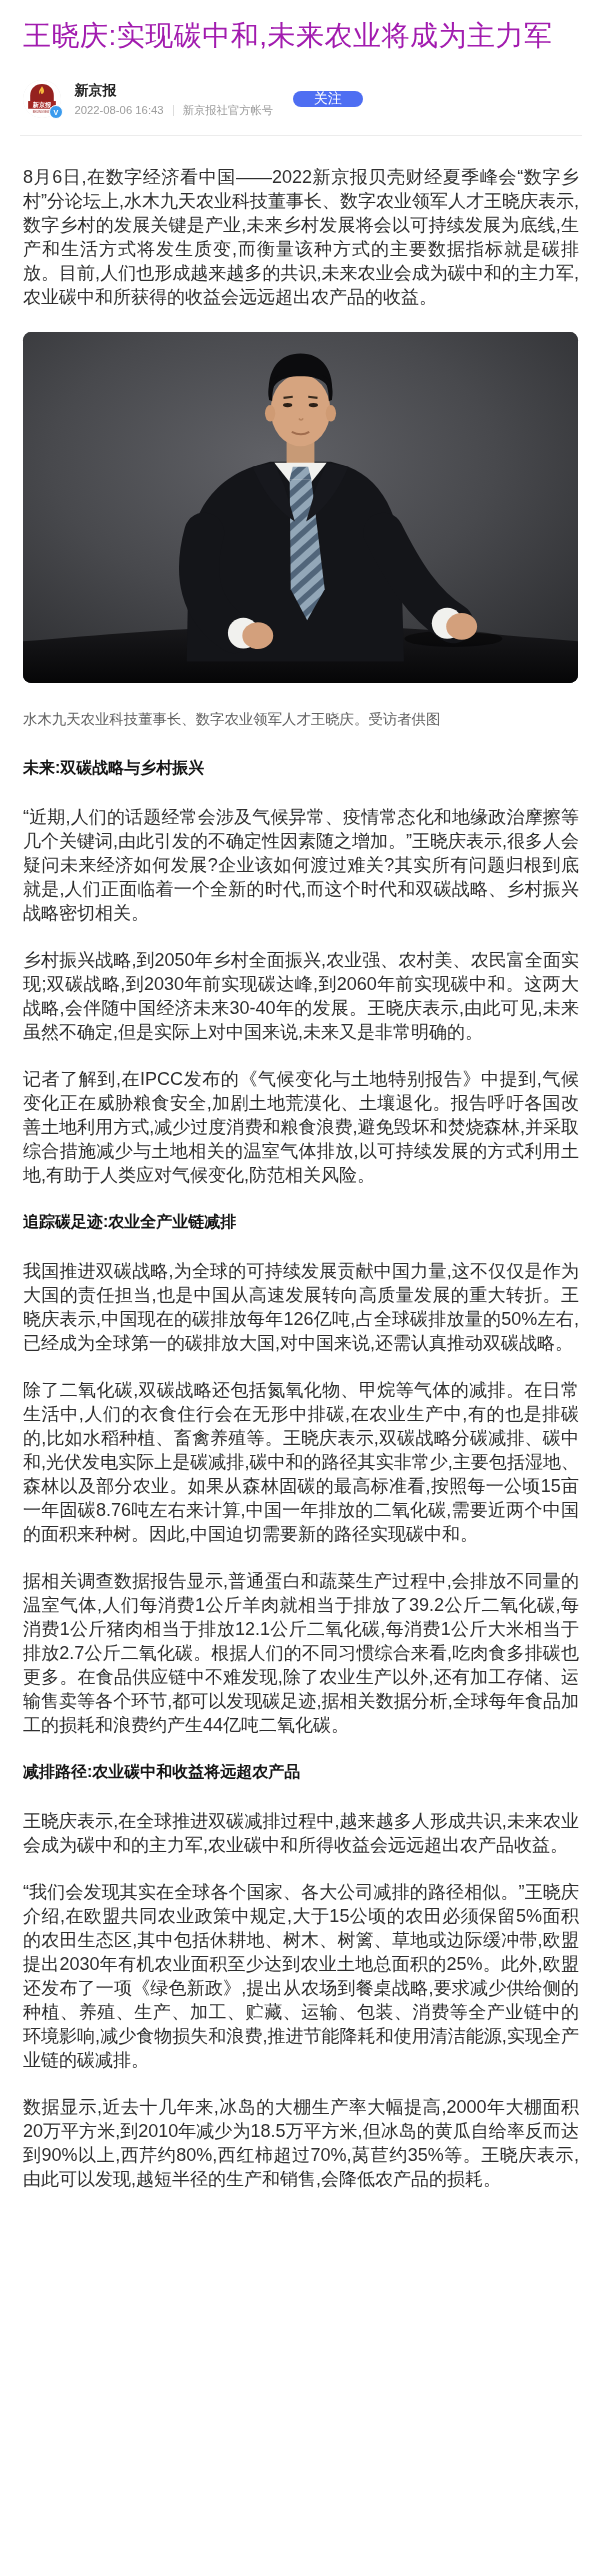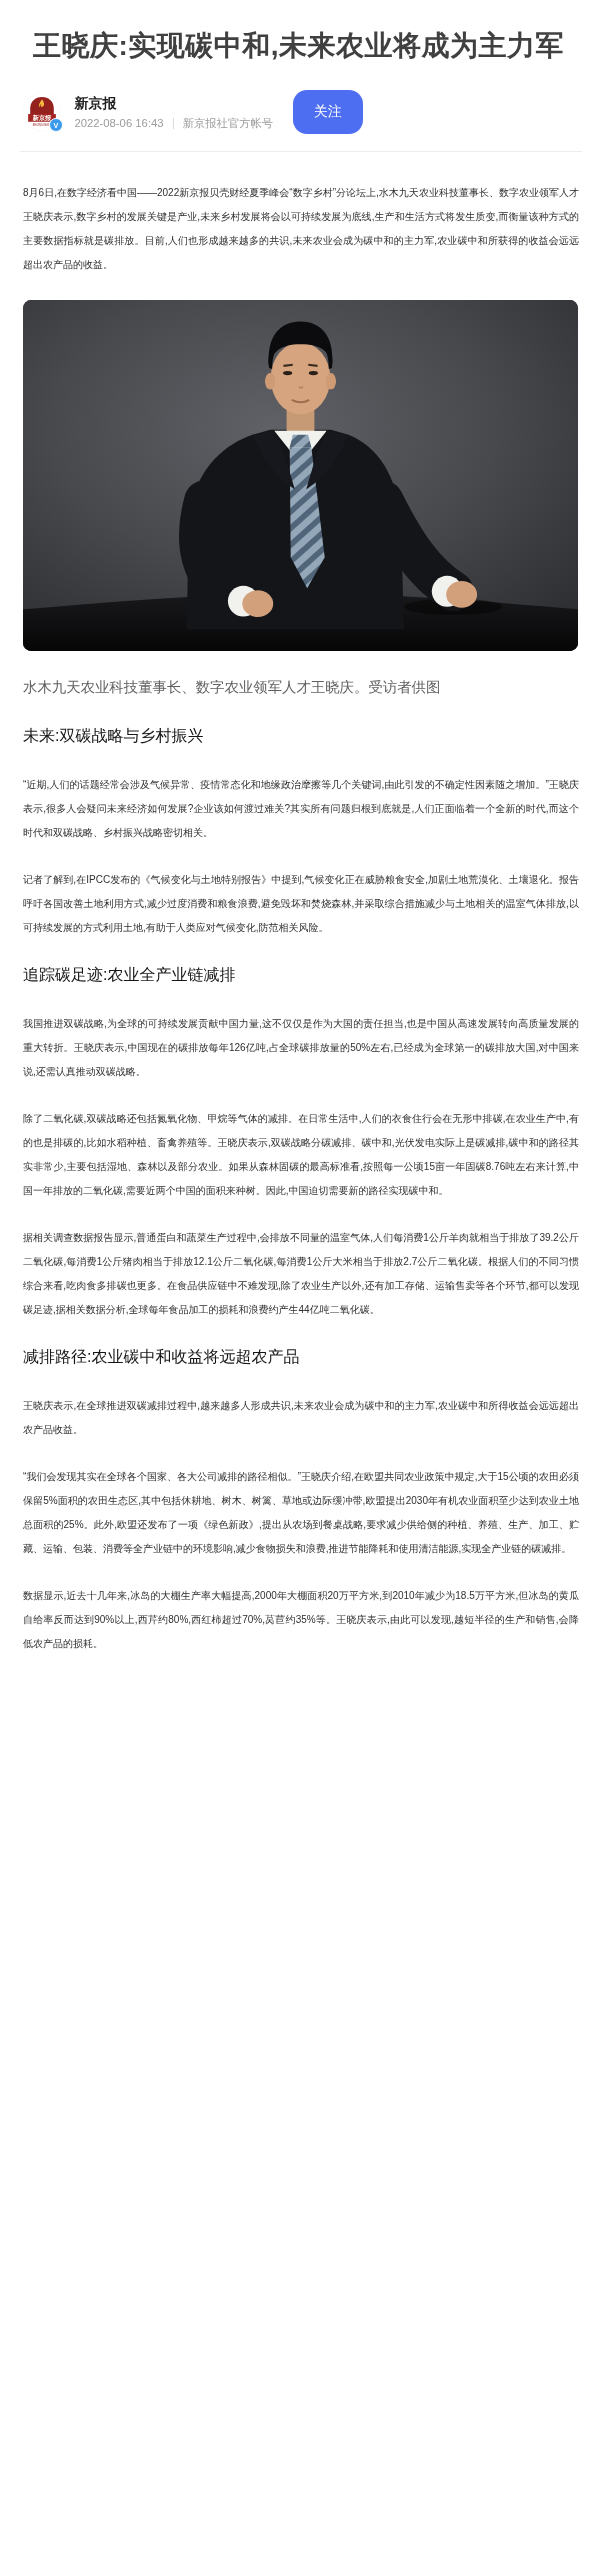--- a/index.html
+++ b/index.html
@@ -6,25 +6,25 @@
   body{
     width:602px;
     font-family:"Liberation Sans","DejaVu Sans",sans-serif;
     color:#2f2f2f;
     -webkit-font-smoothing:antialiased;
   }
   .page{padding:14.4px 23px 5.2px 23px;}
 
   
   h1.article-title{
-    margin:10px;
+    margin:0;
     font-size:28px;
     line-height:43px;
-    font-weight:700;
-    color:#404040;
+    font-weight:400;
+    color:#a21caf;
     letter-spacing:0.5px;
   }
 
   
   .src-row{
     margin-top:23px;
     display:flex;
     align-items:center;
   }
   .avatar-wrap{
@@ -54,46 +54,46 @@
     margin-top:5.2px;
     display:flex;align-items:center;
     font-size:11.3px;color:#9c9c9c;line-height:13.4px;
   }
   .meta-divider{
     width:0.5px;height:11.3px;background:#dcdcdc;
     margin:0 9.3px;
   }
   .follow-btn{
     margin-left:19.6px;
-    width:70px;height:44px;
+    width:70px;height:16px;
     background:#4e6ef2;border:none;border-radius:14px;
     color:#fff;font-size:14px;
     display:flex;align-items:center;justify-content:center;
     cursor:pointer;
     font-family:inherit;
   }
   .header-rule{
     border:none;border-top:0.5px solid #ececec;
     margin:17px -2.6px 0 -2.6px;
   }
 
   
   .article-body{padding-top:29px;}
   .article-body p{
     margin:0 0 23px 0;
-    font-size:10px;
+    font-size:18px;
     line-height:24px;
     color:#2f2f2f;
     text-align:justify;
   }
   .article-body h2{
     margin:3.1px 0 25px 0;
     font-size:16px;
     line-height:24px;
-    font-weight:400;
+    font-weight:700;
     color:#161616;
   }
   figure.article-photo{
     margin:4.1px 0 25px 0;
   }
   .photo-frame{
     width:555px;height:351px;
     border-radius:8.2px;overflow:hidden;
     background:#37383c;
     line-height:0;
@@ -200,20 +200,21 @@
       <path d="M506 128 L524 126" stroke="#3a2c1e" stroke-width="4" fill="none"></path>
       <path d="M554 126 L572 128" stroke="#3a2c1e" stroke-width="4" fill="none"></path>
       <path d="M536 168 C539 172 542 172 544 168" stroke="#b5835f" stroke-width="3" fill="none"></path>
       <path d="M522 194 C534 200 546 200 556 194" stroke="#a06d4e" stroke-width="4" fill="none"></path>
     </svg>
   </div>
   <figcaption>水木九天农业科技董事长、数字农业领军人才王晓庆。受访者供图</figcaption>
 </figure>
       <h2>未来:双碳战略与乡村振兴</h2>
       <p>“近期,人们的话题经常会涉及气候异常、疫情常态化和地缘政治摩擦等几个关键词,由此引发的不确定性因素随之增加。”王晓庆表示,很多人会疑问未来经济如何发展?企业该如何渡过难关?其实所有问题归根到底就是,人们正面临着一个全新的时代,而这个时代和双碳战略、乡村振兴战略密切相关。</p>
+      <p>乡村振兴战略,到2050年乡村全面振兴,农业强、农村美、农民富全面实现;双碳战略,到2030年前实现碳达峰,到2060年前实现碳中和。这两大战略,会伴随中国经济未来30-40年的发展。王晓庆表示,由此可见,未来虽然不确定,但是实际上对中国来说,未来又是非常明确的。</p>
       <p>记者了解到,在IPCC发布的《气候变化与土地特别报告》中提到,气候变化正在威胁粮食安全,加剧土地荒漠化、土壤退化。报告呼吁各国改善土地利用方式,减少过度消费和粮食浪费,避免毁坏和焚烧森林,并采取综合措施减少与土地相关的温室气体排放,以可持续发展的方式利用土地,有助于人类应对气候变化,防范相关风险。</p>
       <h2>追踪碳足迹:农业全产业链减排</h2>
       <p>我国推进双碳战略,为全球的可持续发展贡献中国力量,这不仅仅是作为大国的责任担当,也是中国从高速发展转向高质量发展的重大转折。王晓庆表示,中国现在的碳排放每年126亿吨,占全球碳排放量的50%左右,已经成为全球第一的碳排放大国,对中国来说,还需认真推动双碳战略。</p>
       <p>除了二氧化碳,双碳战略还包括氮氧化物、甲烷等气体的减排。在日常生活中,人们的衣食住行会在无形中排碳,在农业生产中,有的也是排碳的,比如水稻种植、畜禽养殖等。王晓庆表示,双碳战略分碳减排、碳中和,光伏发电实际上是碳减排,碳中和的路径其实非常少,主要包括湿地、森林以及部分农业。如果从森林固碳的最高标准看,按照每一公顷15亩一年固碳8.76吨左右来计算,中国一年排放的二氧化碳,需要近两个中国的面积来种树。因此,中国迫切需要新的路径实现碳中和。</p>
       <p>据相关调查数据报告显示,普通蛋白和蔬菜生产过程中,会排放不同量的温室气体,人们每消费1公斤羊肉就相当于排放了39.2公斤二氧化碳,每消费1公斤猪肉相当于排放12.1公斤二氧化碳,每消费1公斤大米相当于排放2.7公斤二氧化碳。根据人们的不同习惯综合来看,吃肉食多排碳也更多。在食品供应链中不难发现,除了农业生产以外,还有加工存储、运输售卖等各个环节,都可以发现碳足迹,据相关数据分析,全球每年食品加工的损耗和浪费约产生44亿吨二氧化碳。</p>
       <h2>减排路径:农业碳中和收益将远超农产品</h2>
       <p>王晓庆表示,在全球推进双碳减排过程中,越来越多人形成共识,未来农业会成为碳中和的主力军,农业碳中和所得收益会远远超出农产品收益。</p>
       <p>“我们会发现其实在全球各个国家、各大公司减排的路径相似。”王晓庆介绍,在欧盟共同农业政策中规定,大于15公顷的农田必须保留5%面积的农田生态区,其中包括休耕地、树木、树篱、草地或边际缓冲带,欧盟提出2030年有机农业面积至少达到农业土地总面积的25%。此外,欧盟还发布了一项《绿色新政》,提出从农场到餐桌战略,要求减少供给侧的种植、养殖、生产、加工、贮藏、运输、包装、消费等全产业链中的环境影响,减少食物损失和浪费,推进节能降耗和使用清洁能源,实现全产业链的碳减排。</p>
       <p>数据显示,近去十几年来,冰岛的大棚生产率大幅提高,2000年大棚面积20万平方米,到2010年减少为18.5万平方米,但冰岛的黄瓜自给率反而达到90%以上,西芹约80%,西红柿超过70%,莴苣约35%等。王晓庆表示,由此可以发现,越短半径的生产和销售,会降低农产品的损耗。</p>
     </div>

